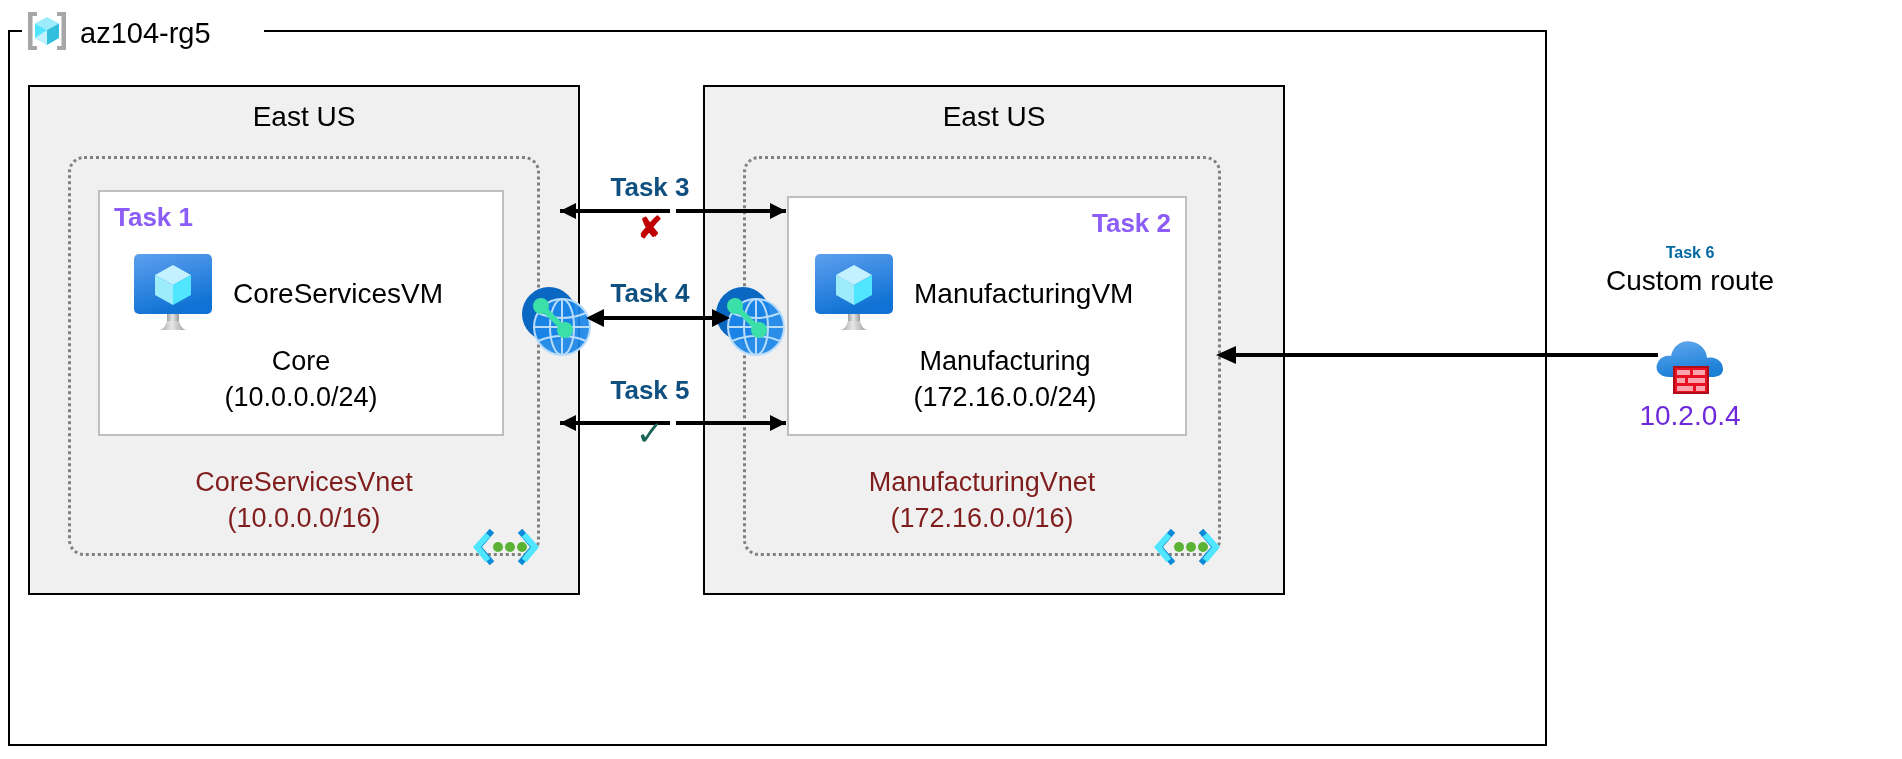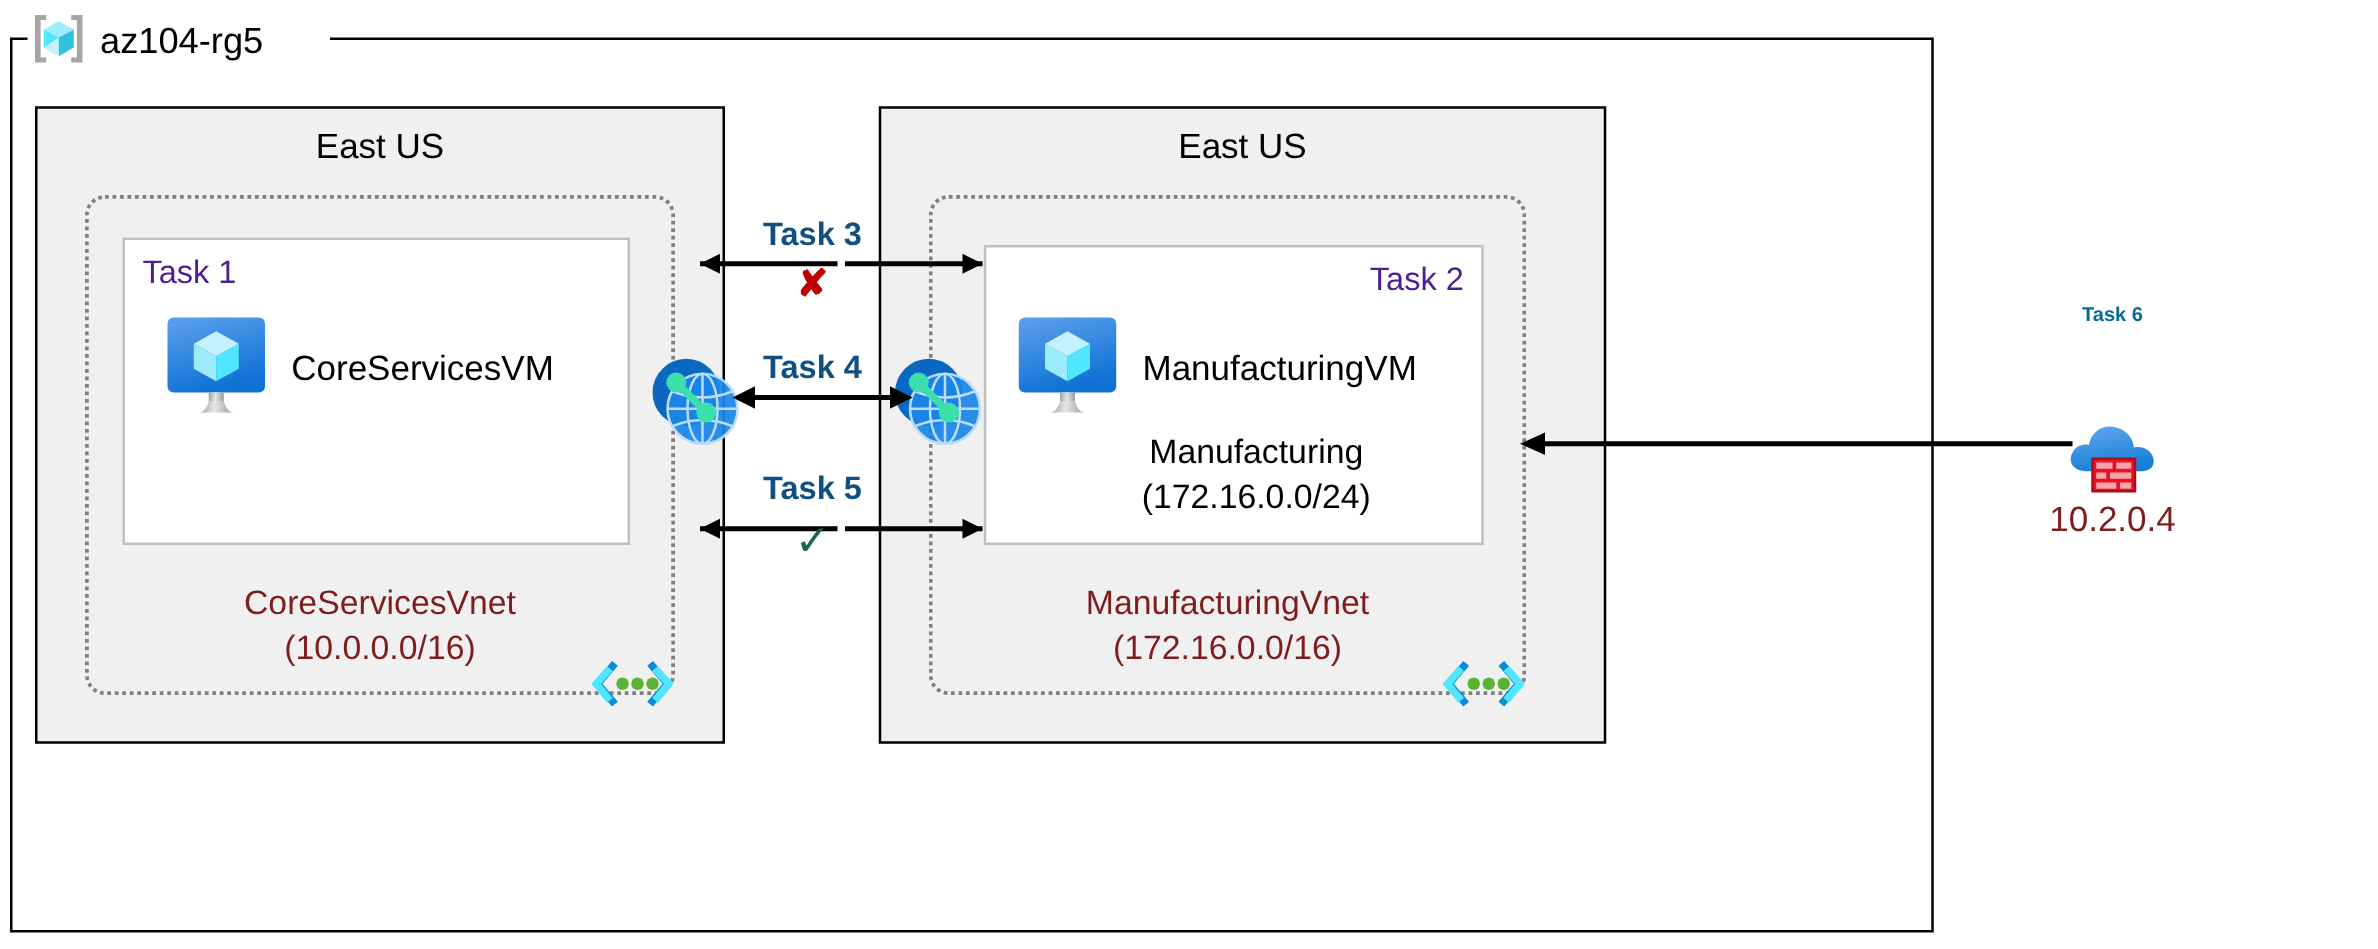--- a/index.html
+++ b/index.html
@@ -100,22 +100,22 @@
   
   .subnet {
     position: absolute;
     background: #ffffff;
     border: 2px solid #bfbfbf;
     box-sizing: border-box;
   }
   .task-tag {
     position: absolute;
     font-size: 26px;
-    font-weight: normal;
-    color: #4c1d95;
+    font-weight: bold;
+    color: #8b5cf6;
     white-space: nowrap;
   }
   .subnet-caption {
     position: absolute;
     left: 0;
     right: 0;
     text-align: center;
     font-size: 27px;
     line-height: 1.32;
     color: #000000;
@@ -170,21 +170,21 @@
     line-height: 1.25;
   }
   .side-task-sub {
     font-size: 28px;
     color: #000000;
     line-height: 1.25;
   }
   .side-ip {
     position: absolute;
     font-size: 28px;
-    color: #7f1d1d;
+    color: #6d28d9;
     text-align: center;
     white-space: nowrap;
   }
   .icon-abs { position: absolute; }
 </style>
 </head>
 <body>
 
 <div id="canvas">
 
@@ -224,20 +224,24 @@
         <path d="M55 10 L64 20 L55 31" fill="none" stroke="#50e6ff" stroke-width="6" stroke-linecap="square"></path>
         <circle cx="27" cy="20" r="5" fill="#5bb336"></circle>
         <circle cx="39" cy="20" r="5" fill="#5bb336"></circle>
         <circle cx="51" cy="20" r="5" fill="#5bb336"></circle>
       </svg>
     </span>
   </div>
 
   <div class="subnet" style="left:98px; top:190px; width:406px; height:246px;">
     <div class="task-tag" style="left:14px; top:10px;">Task 1</div>
+    <div class="subnet-caption" style="top:152px;">
+      <div>Core</div>
+      <div>(10.0.0.0/24)</div>
+    </div>
   </div>
 
   <div class="vm-row" style="left:131px; top:252px;">
     <span>
       <svg width="84" height="80" viewBox="0 0 84 80">
         <defs>
           <linearGradient id="vmScreenL" x1="0" y1="0" x2="0.35" y2="1">
             <stop offset="0%" stop-color="#5ea0ef"></stop>
             <stop offset="100%" stop-color="#0f72d4"></stop>
           </linearGradient>
@@ -368,20 +372,21 @@
   <svg class="conn" style="left:548px; top:408px;" width="250" height="30" viewBox="0 0 250 30">
     <line x1="12" y1="15" x2="122" y2="15" stroke="#000000" stroke-width="4"></line>
     <polygon points="12,15 28,7 28,23" fill="#000000"></polygon>
     <line x1="128" y1="15" x2="238" y2="15" stroke="#000000" stroke-width="4"></line>
     <polygon points="238,15 222,7 222,23" fill="#000000"></polygon>
   </svg>
   <div class="mark mark-check" style="left:600px; top:416px; width:100px;">✓</div>
 
   <div class="side-task" style="left:1570px; top:243px; width:240px;">
     <div class="side-task-title">Task 6</div>
+    <div class="side-task-sub">Custom route</div>
   </div>
 
   <span class="icon-abs" style="left:1650px; top:325px;">
     <svg width="80" height="74" viewBox="0 0 80 74">
       <defs>
         <linearGradient id="fwCloud" x1="0" y1="0" x2="0.3" y2="1">
           <stop offset="0%" stop-color="#62a9ef"></stop>
           <stop offset="100%" stop-color="#1b7fd6"></stop>
         </linearGradient>
       </defs>

